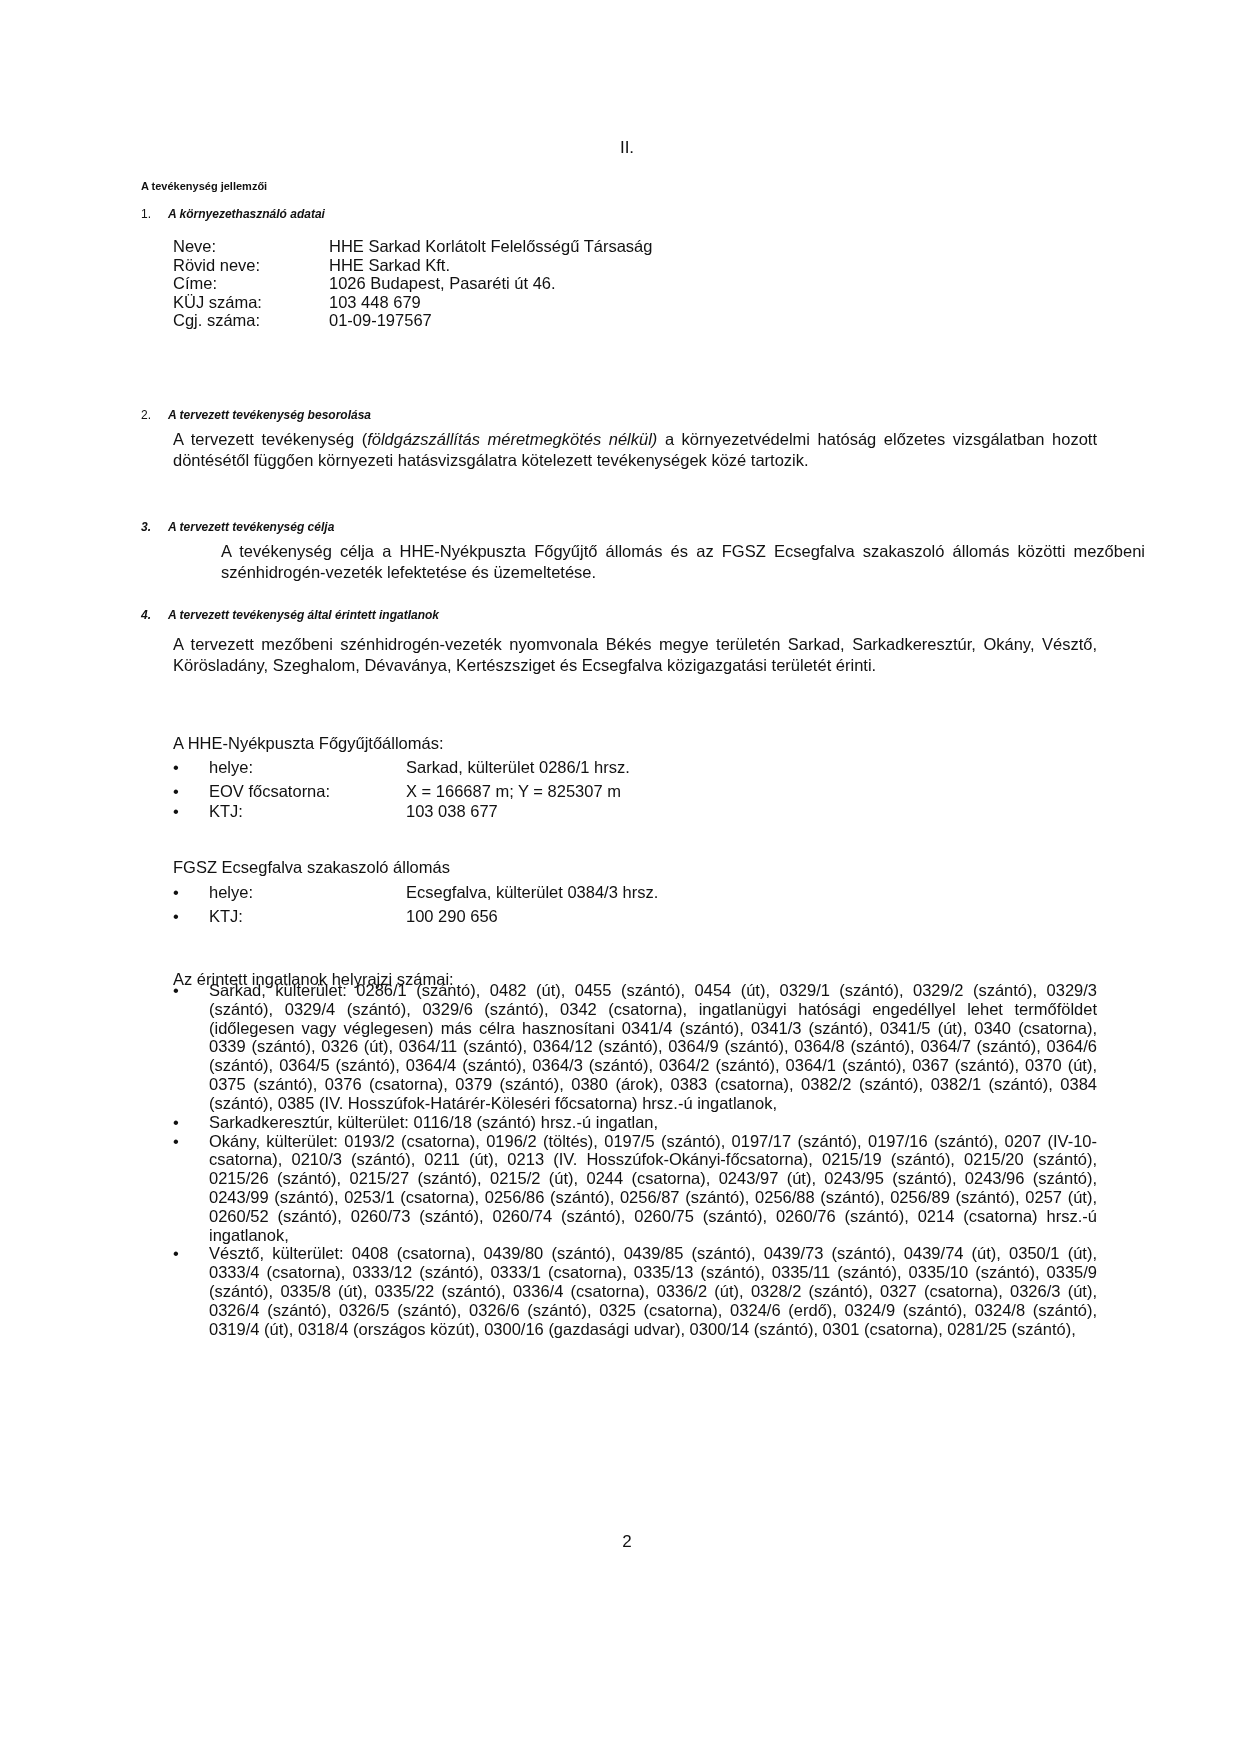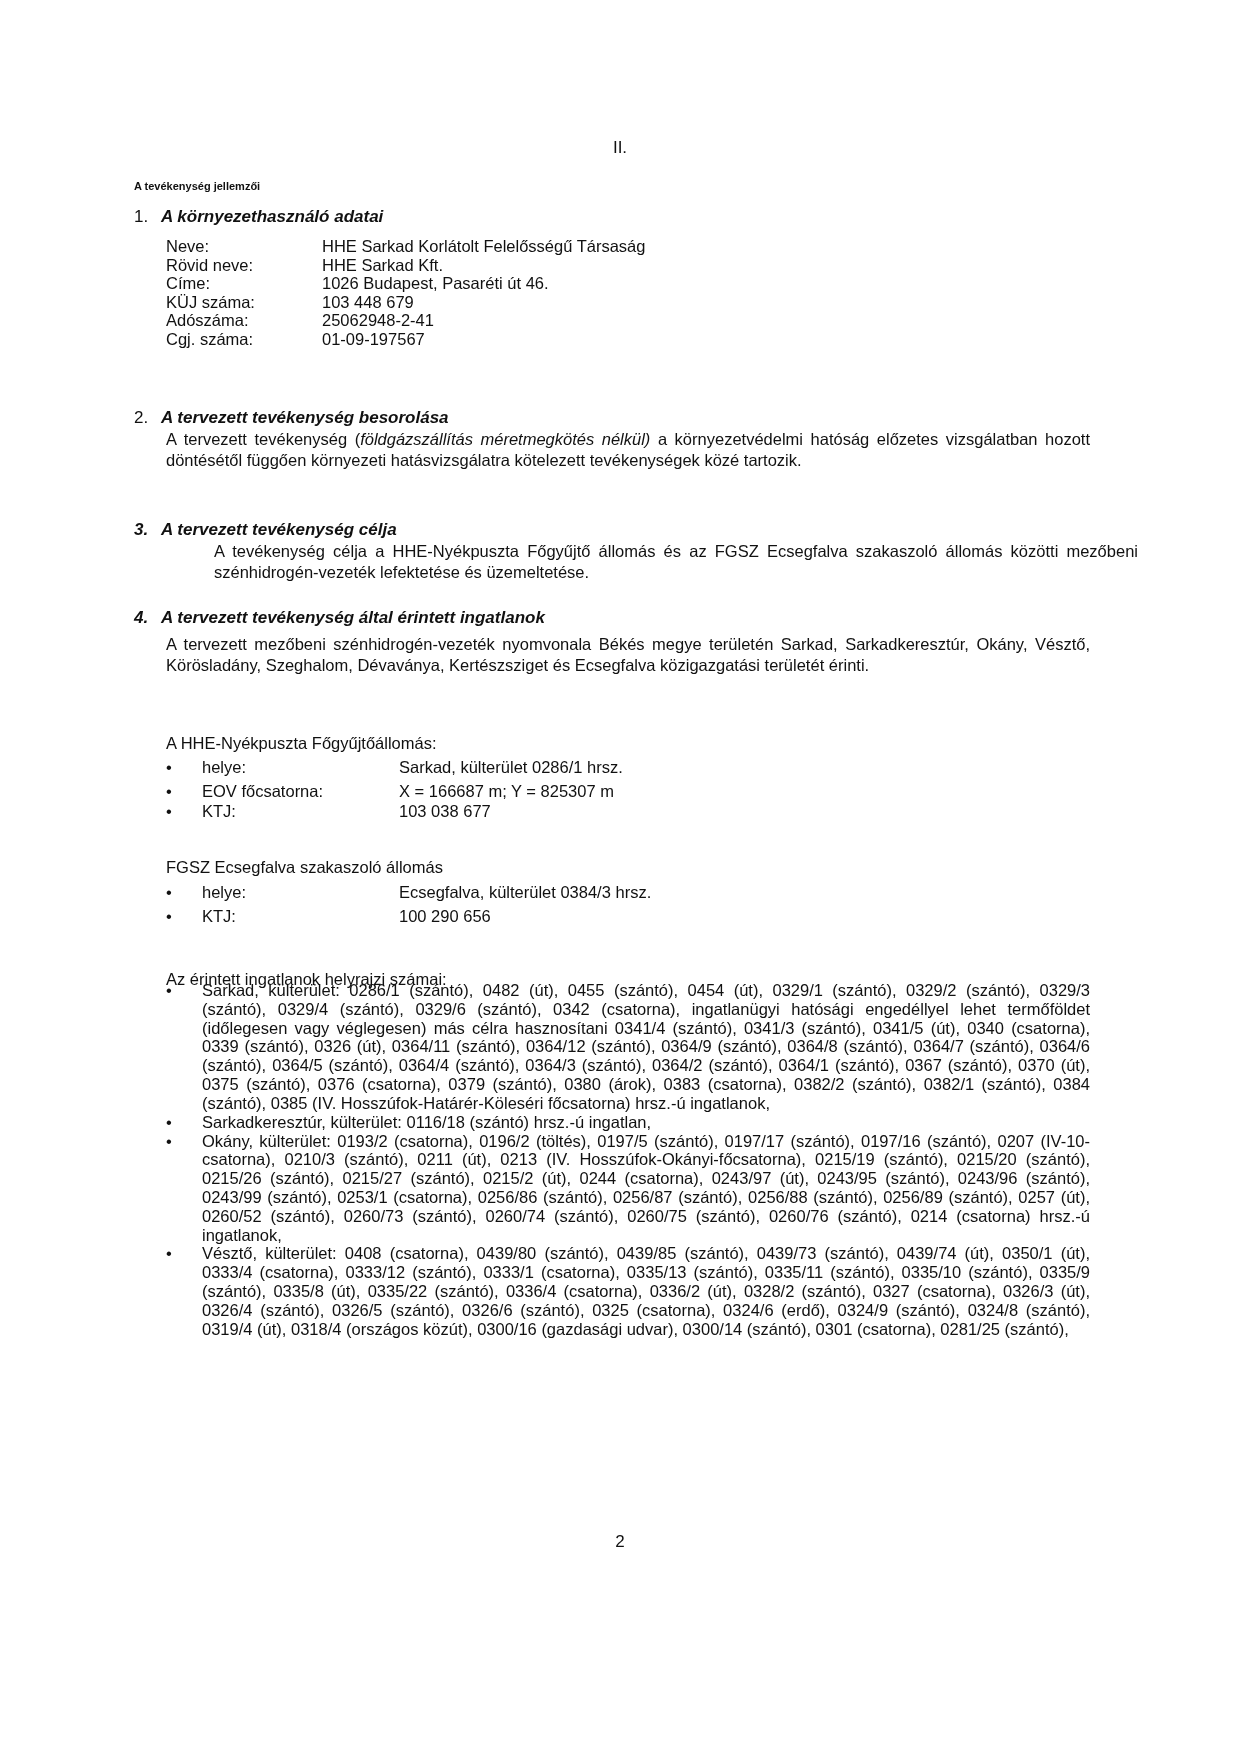--- a/index.html
+++ b/index.html
@@ -1,23 +1,23 @@
 <!DOCTYPE html>
 <html><head>
 <meta charset="utf-8">
 <style>
   html, body { margin: 0; padding: 0; background: #ffffff; }
   body {
     width: 1240px; height: 1755px; position: relative; overflow: hidden;
     font-family: "Liberation Sans", sans-serif; color: #111; font-size: 16.5px;
   }
-  .page { position: absolute; left: 0; top: 0; width: 1168px; height: 1755px; }
+  .page { position: absolute; left: 7px; top: 0; width: 1168px; height: 1755px; }
   .roman { position: absolute; top: 138px; left: 0; width: 1240px; text-align: center; font-size: 17px; }
   .main-title { position: absolute; top: 180px; left: 134px; font-weight: bold; font-size: 11px; }
-  .sec-head { position: absolute; left: 134px; font-size: 17px; }
+  .sec-head { position: absolute; left: 134px; font-size: 12px; }
   .sec-head .num { display: inline-block; width: 27px; }
   .sec-head .title { font-weight: bold; font-style: italic; }
   .sec-head.italicnum .num { font-weight: bold; font-style: italic; }
   .kv { position: absolute; left: 166px; line-height: 18.6px; }
   .kv-row { display: flex; height: 18.6px; }
   .kv-row .k { width: 156px; }
   .para { position: absolute; left: 166px; width: 924px; text-align: justify; line-height: 20.5px; text-align-last: left; }
   .plain { position: absolute; left: 166px; }
   .bul-row { display: flex; height: 24px; align-items: flex-start; }
   .bul-list { position: absolute; left: 166px; }
@@ -49,24 +49,20 @@
         <span class="k">Rövid neve:</span>
         <span>HHE Sarkad Kft.</span>
       </div>
     <div class="kv-row">
         <span class="k">Címe:</span>
         <span>1026 Budapest, Pasaréti út 46.</span>
       </div>
     <div class="kv-row">
         <span class="k">KÜJ száma:</span>
         <span>103 448 679</span>
-      </div>
-    <div class="kv-row">
-        <span class="k">Adószáma:</span>
-        <span>25062948-2-41</span>
       </div>
     <div class="kv-row">
         <span class="k">Cgj. száma:</span>
         <span>01-09-197567</span>
       </div>
   </div>
 
   <div class="sec-head" style="top:408px;">
     <span class="num">2.</span><span class="title">A tervezett tevékenység besorolása</span>
   </div>

